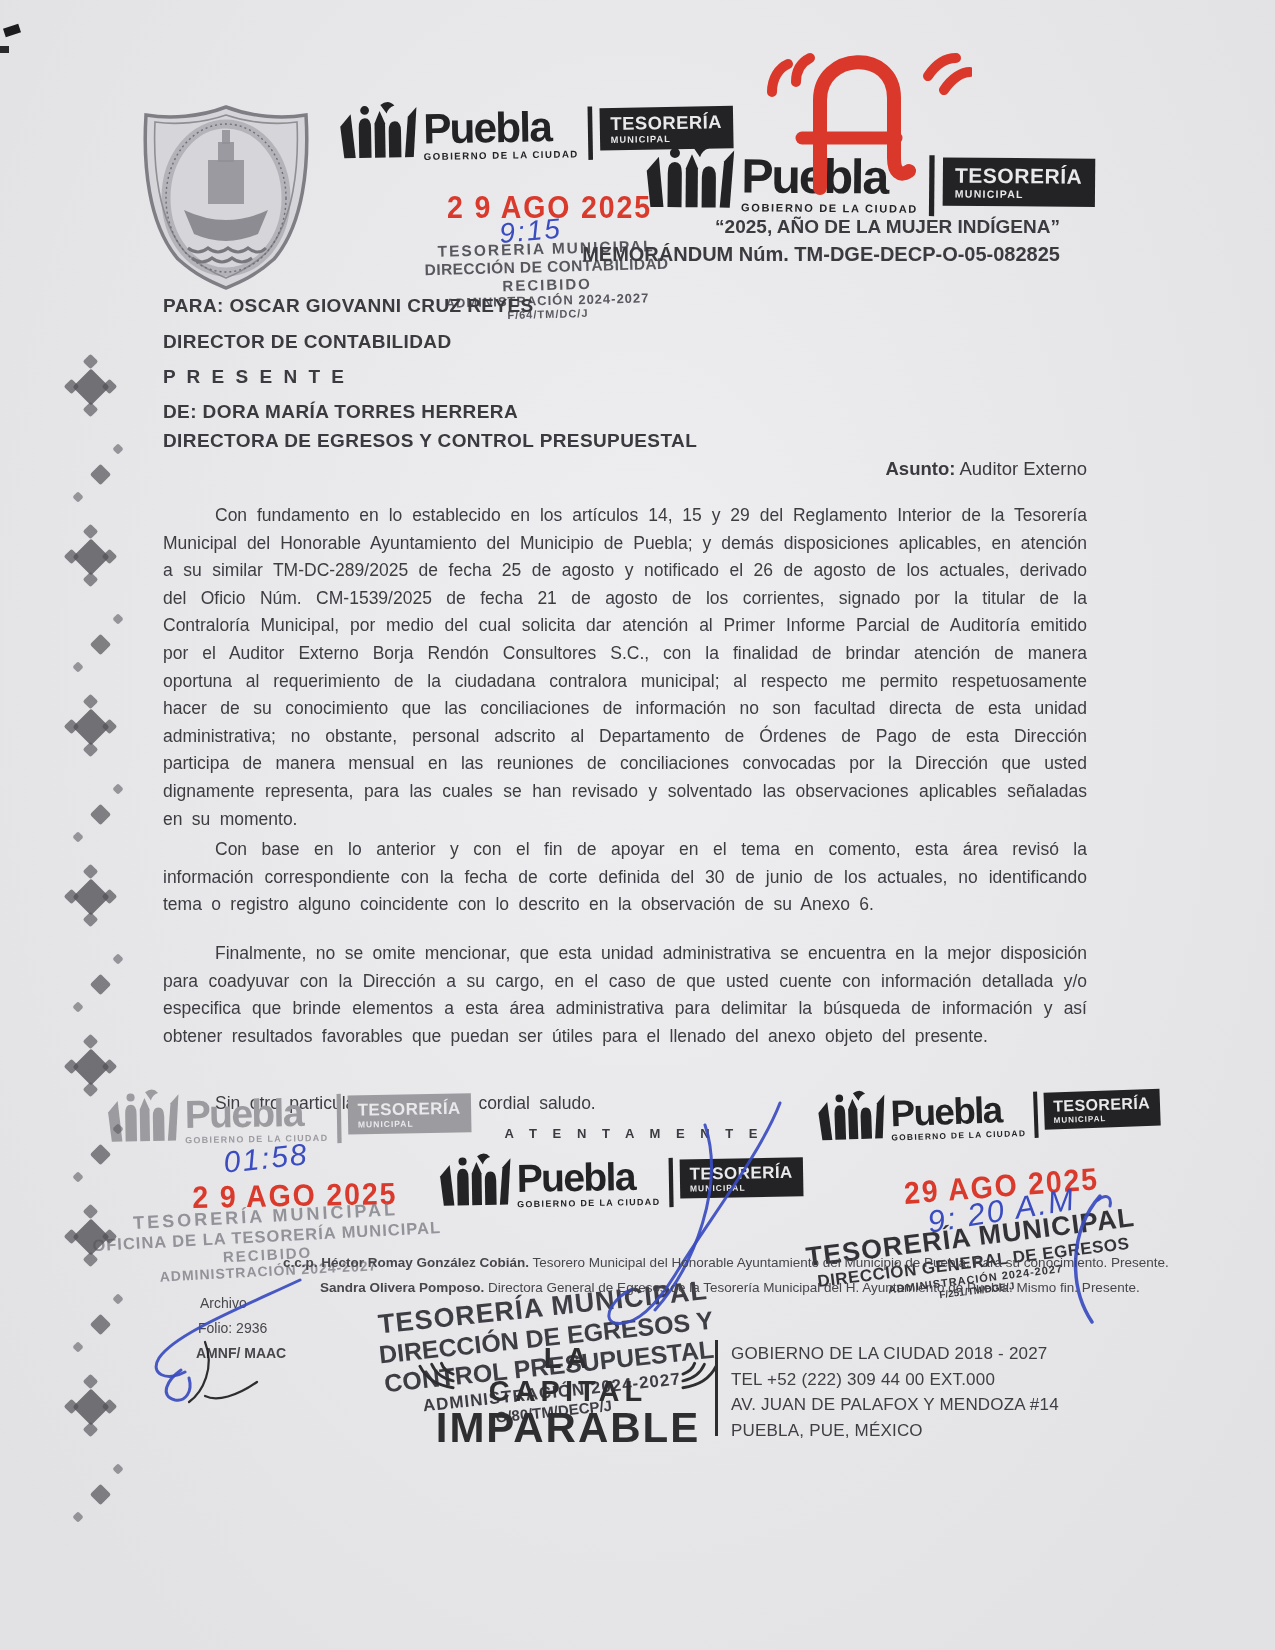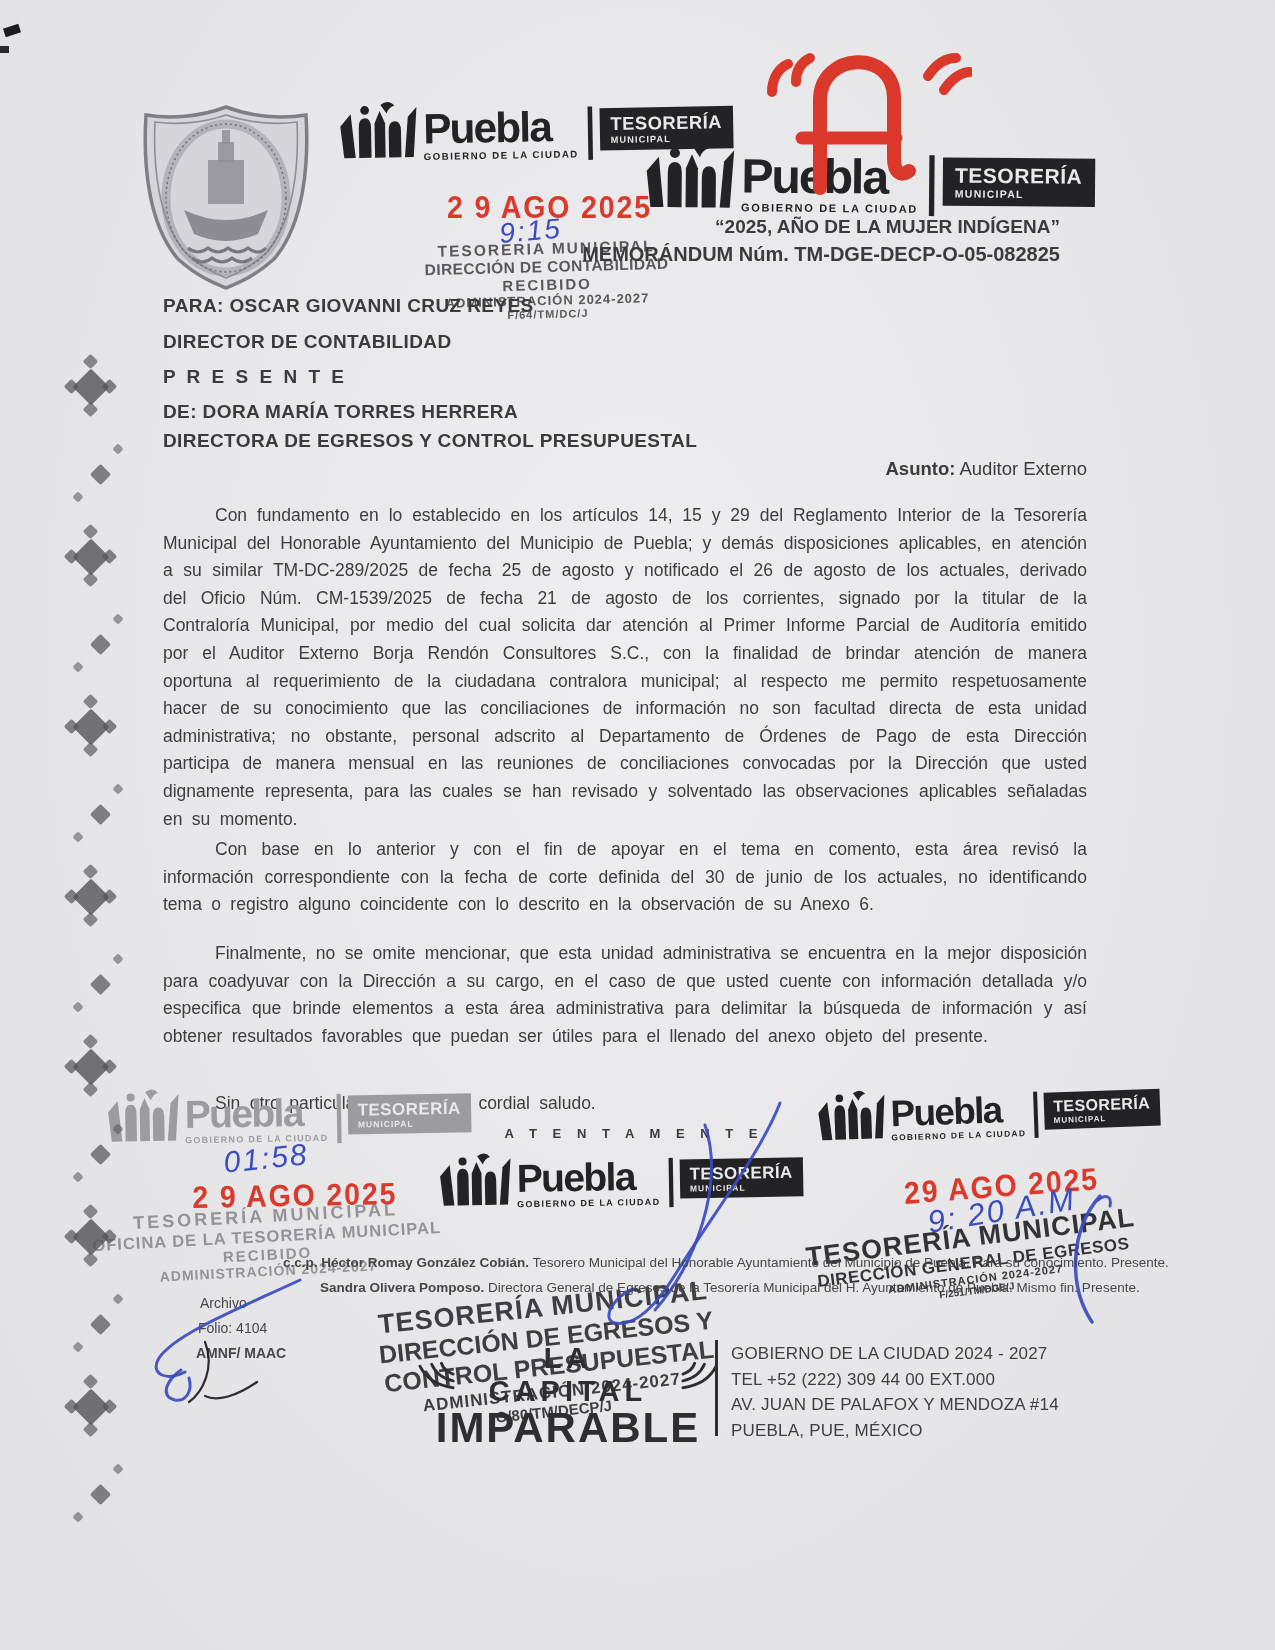--- a/index.html
+++ b/index.html
@@ -262,21 +262,21 @@
     <path class="sigpath" d="M58 10 c8 -6 14 -4 12 6"></path>
   </svg>
 
   <div class="ccp" style="left:320px;top:1280px;">
     <span class="nm">Sandra Olivera Pomposo.</span><span> Directora General de Egresos de la Tesorería Municipal del H. Ayuntamiento de Puebla. Mismo fin. Presente.</span>
   </div>
   <div class="ccp" style="left:283px;top:1255px;">
     <span class="nm">c.c.p. Héctor Romay González Cobián.</span><span> Tesorero Municipal del Honorable Ayuntamiento del Municipio de Puebla. Para su conocimiento. Presente.</span>
   </div>
   <div class="ccp" style="left:200px;top:1295px;font-size:14px;">Archivo</div>
-  <div class="ccp" style="left:198px;top:1320px;font-size:14px;">Folio: 4104</div>
+  <div class="ccp" style="left:198px;top:1320px;font-size:14px;">Folio: 2936</div>
   <div class="ccp" style="left:196px;top:1345px;font-size:14px;font-weight:bold;">AMNF/ MAAC</div>
   <svg class="abs" style="left:145px;top:1272px;" width="165" height="135" viewBox="0 0 165 135">
     <path class="sigpath" d="M155 8 C95 36 30 62 14 86 C4 102 22 110 40 100"></path>
     <path class="sigpath" d="M36 98 c-14 10 -22 26 -6 30 c10 2 18 -8 14 -22"></path>
     <path class="sigpath" d="M112 110 c-20 14 -40 20 -52 14" style="stroke:#1d1d20;stroke-width:2.2;"></path>
     <path class="sigpath" d="M60 70 C70 95 58 120 44 130" style="stroke:#1d1d20;stroke-width:2.2;"></path>
   </svg>
 
   <div class="cap-wrap">
     <div class="cap-top">
@@ -295,21 +295,21 @@
           <path d="M36 14 C30 12 26 9 24 3"></path>
         </g>
       </svg>
     </div>
     <div class="cap-bot">IMPARABLE</div>
   </div>
 
   <div class="abs" style="left:715px;top:1340px;width:3px;height:96px;background:#2e2e31;"></div>
 
   <div class="contact">
-    <div>GOBIERNO DE LA CIUDAD 2024 - 2027</div>
+    <div>GOBIERNO DE LA CIUDAD 2018 - 2027</div>
     <div>TEL +52 (222) 309 44 00 EXT.000</div>
     <div>AV. JUAN DE PALAFOX Y MENDOZA #14</div>
     <div>PUEBLA, PUE, MÉXICO</div>
   </div>
 
   <div class="abs" style="left:62px;top:352px;width:82px;height:1190px;">
       <div class="orn ornA" style="top: 0px;">
         <i class="c"></i>
         <i class="n"></i>
         <i class="w"></i>

